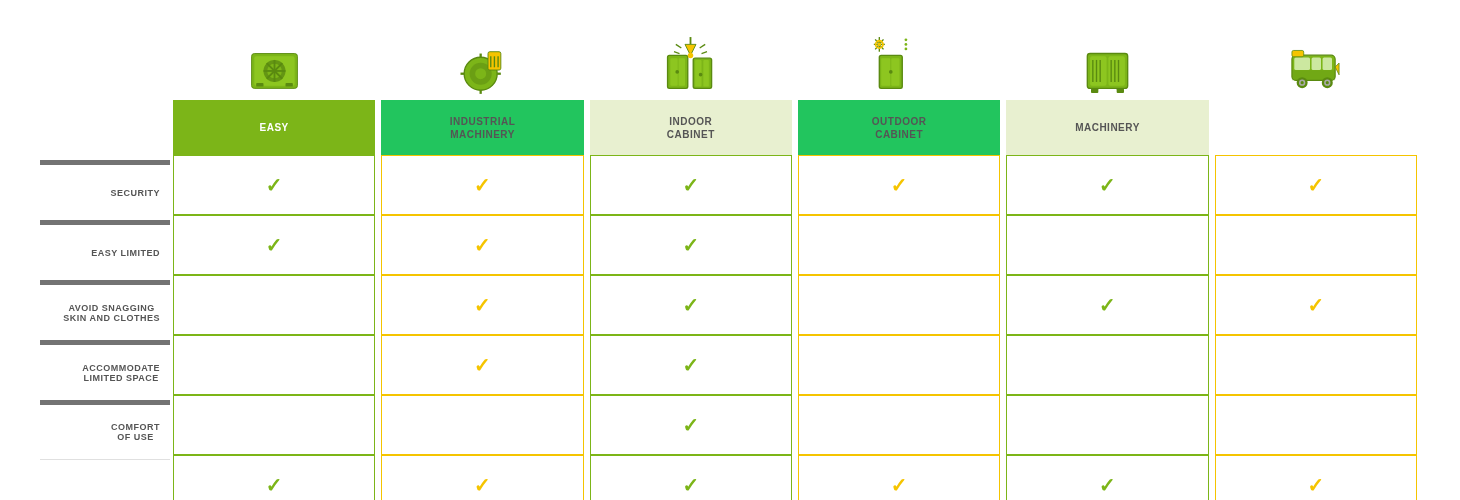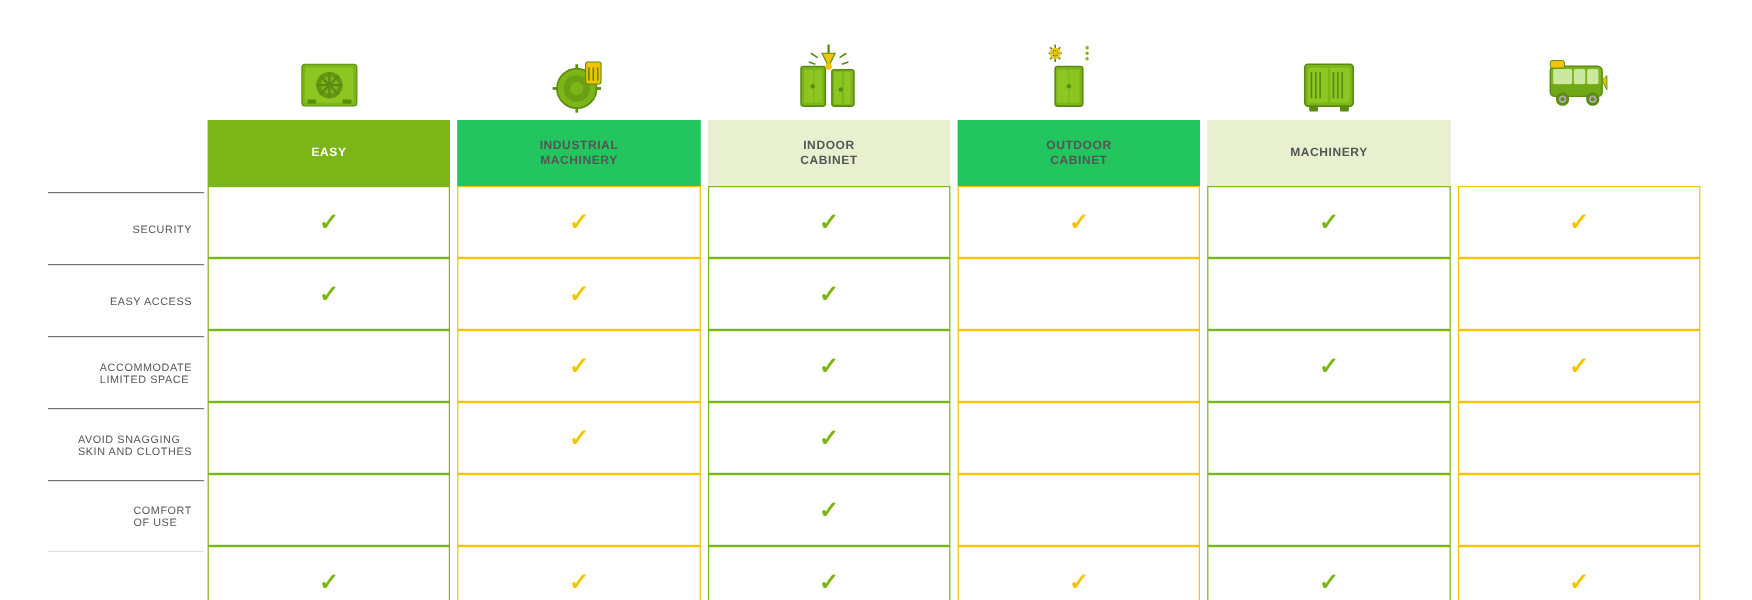--- a/index.html
+++ b/index.html
@@ -24,27 +24,27 @@
       flex-direction: column;
       margin-top: 140px;
       margin-right: 0;
       min-width: 130px;
     }
     .row-label {
       height: 60px;
       display: flex;
       align-items: center;
       justify-content: flex-end;
-      text-align: left;
+      text-align: center;
       font-size: 9px;
-      font-weight: 400;
+      font-weight: 700;
       color: #555;
       letter-spacing: 0.5px;
       padding-right: 10px;
-      border-top: 1px solid #737373;
+      border-top: 5px solid #737373;
     }
     .row-label:last-child {
       border-bottom: 1px solid #e0e0e0;
     }
     .grid-area {
       display: flex;
       flex-direction: column;
       flex: 1;
     }
     .header-row {
@@ -127,23 +127,23 @@
       width: 55px;
       height: 60px;
     }
   </style>
 </head>
 <body>
 
 <div class="comparison-table-wrapper">
   <div class="row-labels" id="row-labels-container">
       <div class="row-label">SECURITY</div>
-      <div class="row-label">EASY ACCESS</div>
+      <div class="row-label">EASY LIMITED</div>
+      <div class="row-label">AVOID SNAGGING<br>SKIN AND CLOTHES</div>
       <div class="row-label">ACCOMMODATE<br>LIMITED SPACE</div>
-      <div class="row-label">AVOID SNAGGING<br>SKIN AND CLOTHES</div>
       <div class="row-label">COMFORT<br>OF USE</div>
     </div>
   <div class="grid-area" id="grid-area-container">
       <div class="header-row">
         <div class="col-header">
           <div class="icon-area">
             <svg class="icon-svg" viewBox="0 0 60 65" xmlns="http://www.w3.org/2000/svg">
       <rect x="5" y="20" width="50" height="38" rx="3" fill="#7cb518" stroke="#5a8a10" stroke-width="1"></rect>
       <rect x="8" y="23" width="44" height="32" rx="2" fill="#8dc620"></rect>
       <circle cx="30" cy="39" r="12" fill="#5a8a10" opacity="0.8"></circle>

